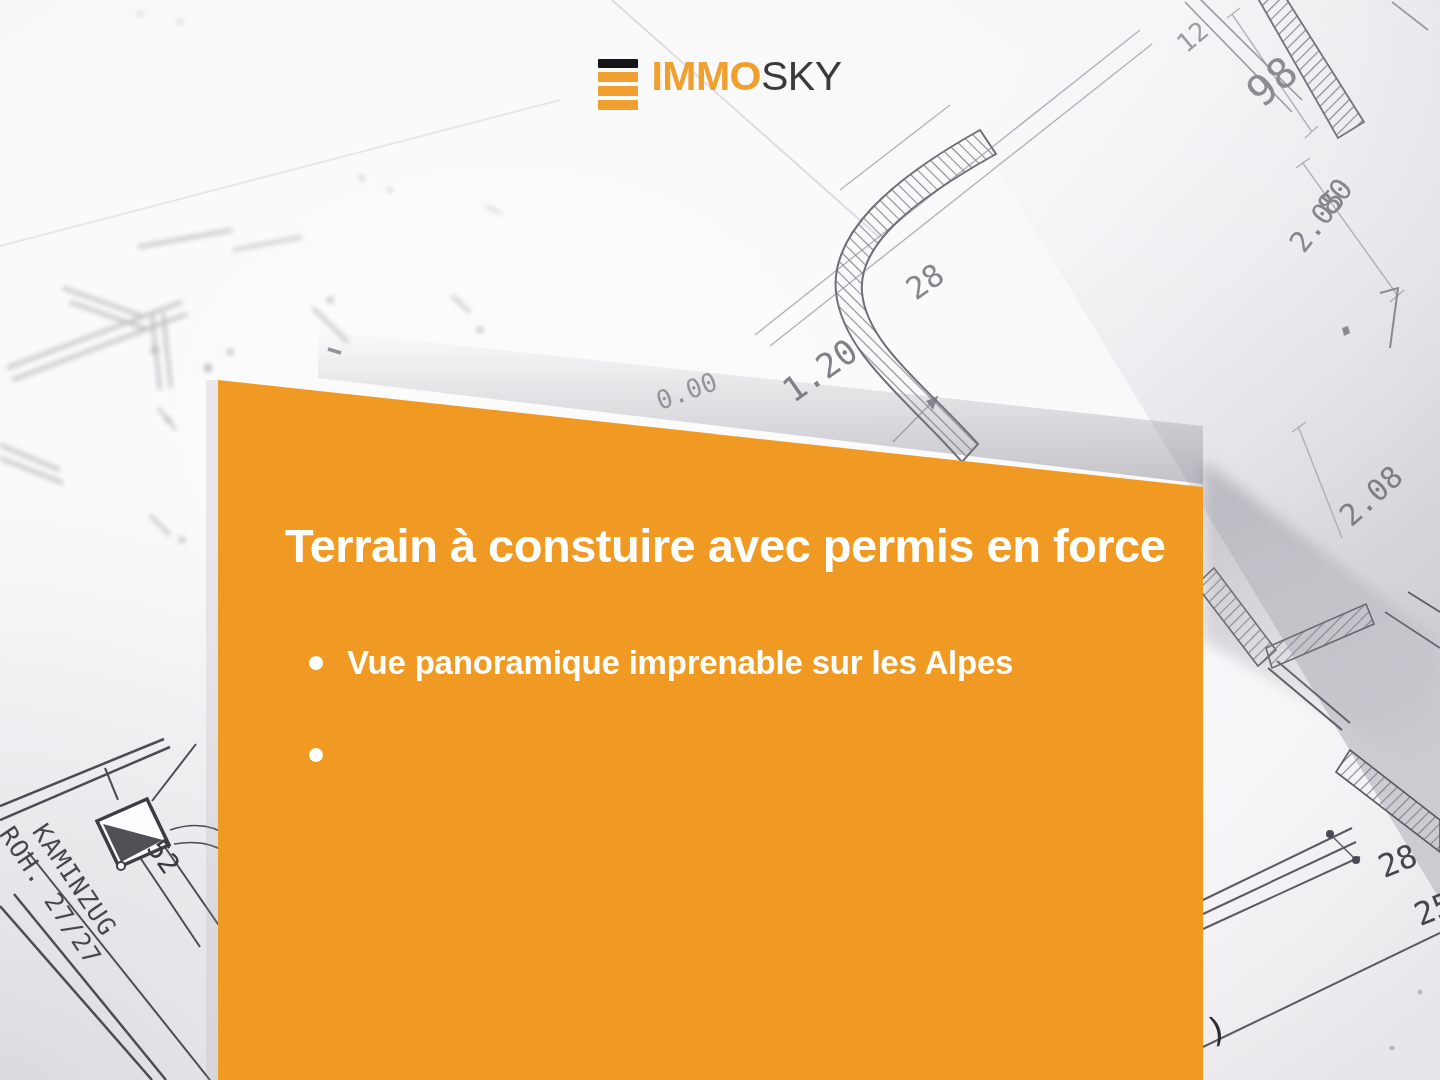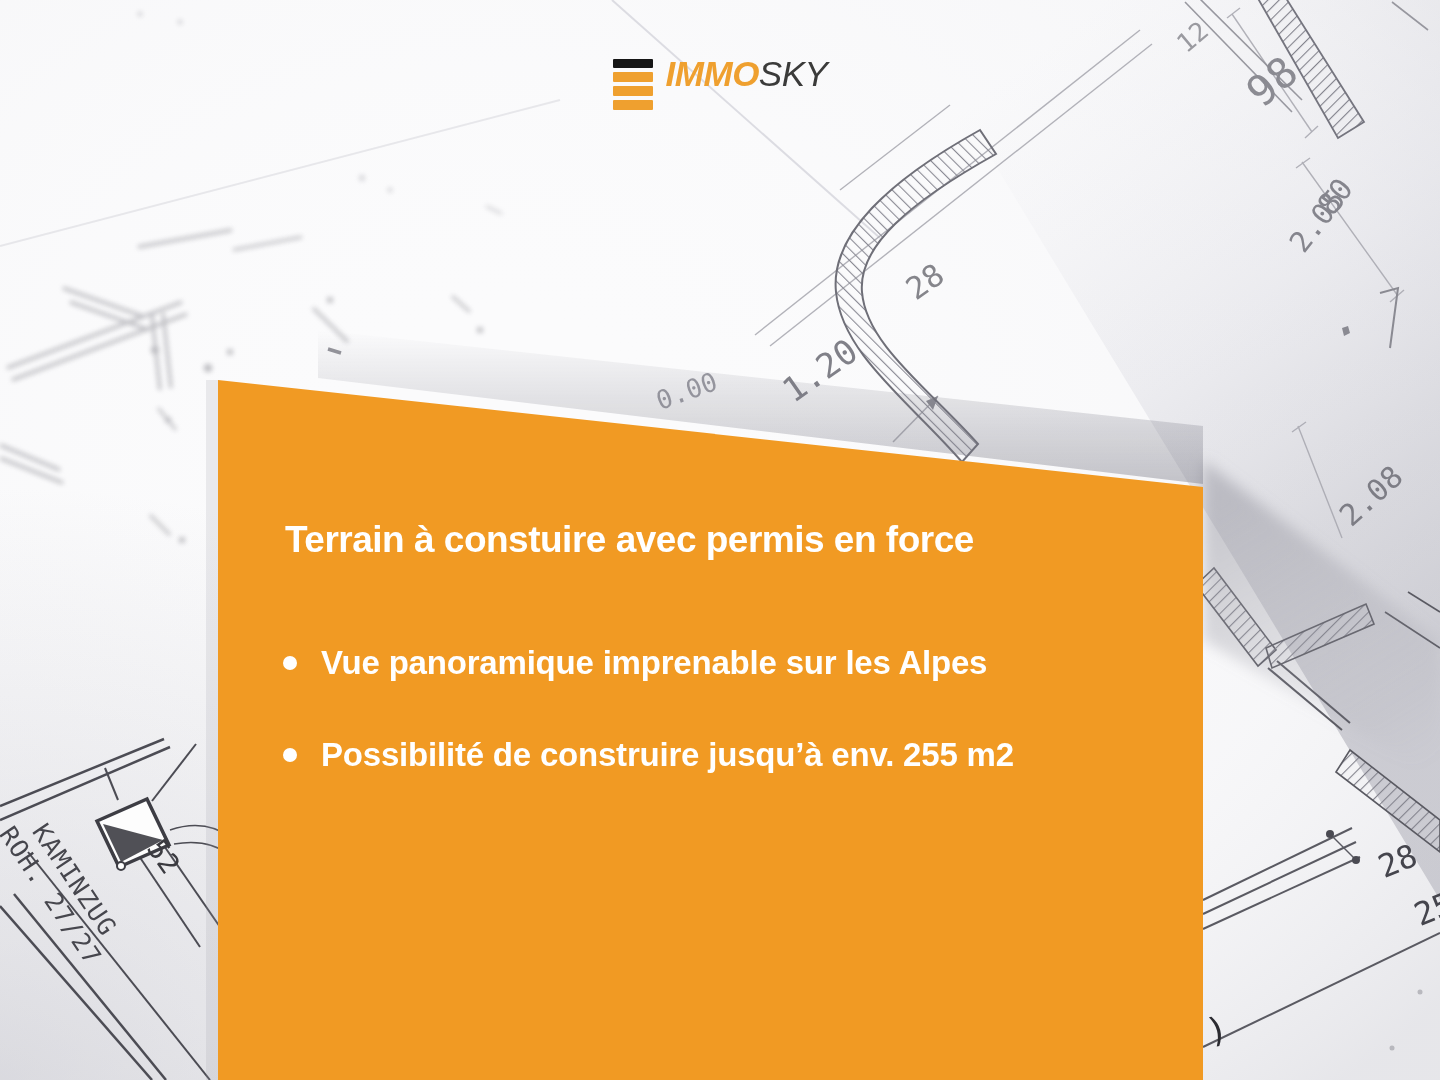--- a/index.html
+++ b/index.html
@@ -12,39 +12,39 @@
 
   
   .logo {
     position:absolute; top:56px; left:0; width:100%;
     display:flex; justify-content:center; align-items:flex-start; gap:13px;
     z-index:3;
   }
   .logo-icon { display:flex; flex-direction:column; gap:4px; padding-top:3px; }
   .logo-icon .bar { width:40px; height:10px; background:#EFA02F; border-radius:1px; }
   .logo-icon .bar-black { background:#161616; height:9px; }
-  .logo-text { font-size:35px; font-weight:700; line-height:1.0; letter-spacing:-0.5px; color:#EFA02F;font-style:italic; }
+  .logo-text { font-size:41px; font-weight:700; line-height:1.0; letter-spacing:-0.5px; color:#EFA02F; }
   .logo-sky { color:#3B3B3A; font-weight:400; }
 
   
   .panel {
     position:absolute; left:218px; top:380px; width:985px; height:700px;
     background:#F19A23;
     clip-path: polygon(0 0, 985px 107px, 985px 700px, 0 700px);
     z-index:2; color:#ffffff;
   }
   .panel .title {
     position:absolute; left:67px; top:140px; width:900px;
-    font-size:37px; font-weight:700; letter-spacing:-0.5px; line-height:1.1;
+    font-size:47px; font-weight:700; letter-spacing:-0.5px; line-height:1.1;
   }
   .panel ul.features {
     position:absolute; left:0; top:237px; width:985px; list-style:none;
   }
   .panel ul.features li {
-    height:92px; display:flex; align-items:center; padding-left:65px;
+    height:92px; display:flex; align-items:center; padding-left:65px;margin-left:26px;
   }
   .panel .dot {
     width:14px; height:14px; border-radius:50%; background:#ffffff;
     margin-right:24px; flex:0 0 auto;
   }
   .panel .bullet-text { font-size:33px; font-weight:700; letter-spacing:-0.2px; }
 
   .dim-text { font-family:"DejaVu Sans Mono", monospace; }
 </style>
 </head>
@@ -237,18 +237,17 @@
 
   <div class="panel">
     <h1 class="title">Terrain à constuire avec permis en force</h1>
     <ul class="features">
       <li>
         <span class="dot"></span>
         <span class="bullet-text">Vue panoramique imprenable sur les Alpes</span>
       </li>
       <li>
         <span class="dot"></span>
-        <span class="bullet-text">Possibilité de construire jusqu’à env. 255 m2</span>
       </li>
     </ul>
   </div>
 
 </div>
 
 </body></html>

